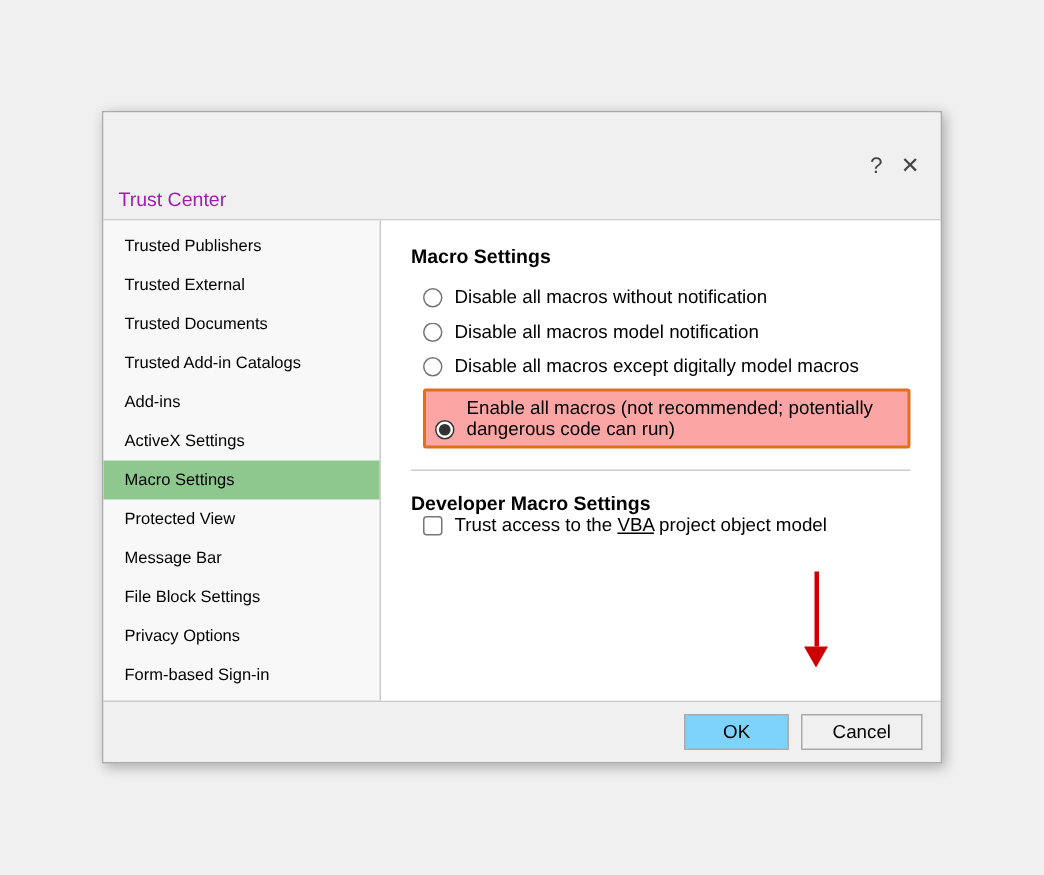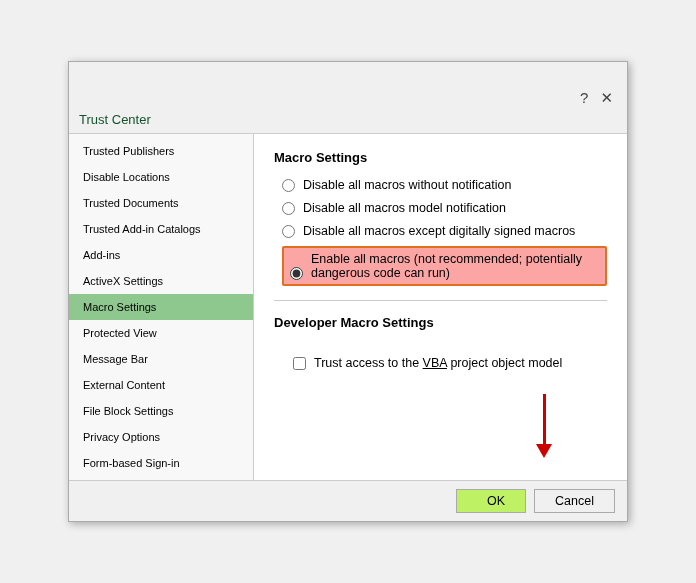--- a/index.html
+++ b/index.html
@@ -25,21 +25,21 @@
       background: #f0f0f0;
       border-bottom: 1px solid #ccc;
       padding: 6px 10px;
       display: flex;
       align-items: center;
       justify-content: space-between;
     }
     .title-bar-title {
       font-size: 13px;
       font-weight: normal;
-      color: #14532d;
+      color: #a21caf;
       margin-top: 44px;
     }
     .title-bar-controls {
       display: flex;
       gap: 4px;
       align-items: center;
     }
     .title-btn {
       background: none;
       border: none;
@@ -108,29 +108,29 @@
       background: #fca5a5;
     }
     .section-divider {
       border: none;
       border-top: 1px solid #ccc;
       margin: 14px 0;
     }
     .dev-section-title {
       font-weight: bold;
       font-size: 13px;
-      margin-bottom: 26px;
+      margin-bottom: 0;
       color: #000;
     }
     .checkbox-item {
       display: flex;
       align-items: center;
       gap: 8px;
       font-size: 12.5px;
-      margin-left: 19px;
+      margin-left: 8px;
       cursor: pointer;
     }
     .checkbox-item input[type="checkbox"] {
       cursor: pointer;
     }
     .underline { text-decoration: underline; }
     .red-arrow {
       display: flex;
       flex-direction: column;
       align-items: center;
@@ -160,23 +160,22 @@
     .footer-btn {
       padding: 4px 20px;
       font-size: 12.5px;
       border: 1px solid #aaa;
       background: #f0f0f0;
       cursor: pointer;
       min-width: 70px;
       text-align: center;
     }
     .footer-btn.ok-btn {
-      background: #bef264;
+      background: #7dd3fc;
       border-color: #aaa;
-      text-align: right;
     }
     
     .content-area {
       position: relative;
     }
   </style>
 </head>
 <body>
 
 <div class="dialog">
@@ -187,50 +186,49 @@
       <button class="title-btn">?</button>
       <button class="title-btn">✕</button>
     </div>
   </div>
 
   <div class="dialog-body">
 
     <div class="sidebar">
 
     <div class="sidebar-item">Trusted Publishers</div>
-        <div class="sidebar-item">Disable Locations</div>
+        <div class="sidebar-item">Trusted External</div>
         <div class="sidebar-item">Trusted Documents</div>
         <div class="sidebar-item">Trusted Add-in Catalogs</div>
         <div class="sidebar-item">Add-ins</div>
         <div class="sidebar-item">ActiveX Settings</div>
         <div class="sidebar-item active">Macro Settings</div>
         <div class="sidebar-item">Protected View</div>
         <div class="sidebar-item">Message Bar</div>
-        <div class="sidebar-item">External Content</div>
         <div class="sidebar-item">File Block Settings</div>
         <div class="sidebar-item">Privacy Options</div>
         <div class="sidebar-item">Form-based Sign-in</div>
       </div>
 
     <div class="main-content content-area">
       <div class="section-title">Macro Settings</div>
 
       <div class="radio-group">
 
       <label class="radio-item">
             <input type="radio" name="macro-setting" id="disable-no-notify" style="">
             <span>Disable all macros without notification</span>
           </label>
           <label class="radio-item">
             <input type="radio" name="macro-setting" id="disable-notify" style="">
             <span>Disable all macros model notification</span>
           </label>
           <label class="radio-item">
             <input type="radio" name="macro-setting" id="disable-except-signed" style="">
-            <span>Disable all macros except digitally signed macros</span>
+            <span>Disable all macros except digitally model macros</span>
           </label>
           <label class="radio-item highlighted-option">
             <input type="radio" name="macro-setting" id="enable-all" checked="" style="">
             <span>Enable all macros (not recommended; potentially dangerous code can run)</span>
           </label>
         </div>
 
       <hr class="section-divider">
 
       <div class="dev-section-title">Developer Macro Settings</div>

